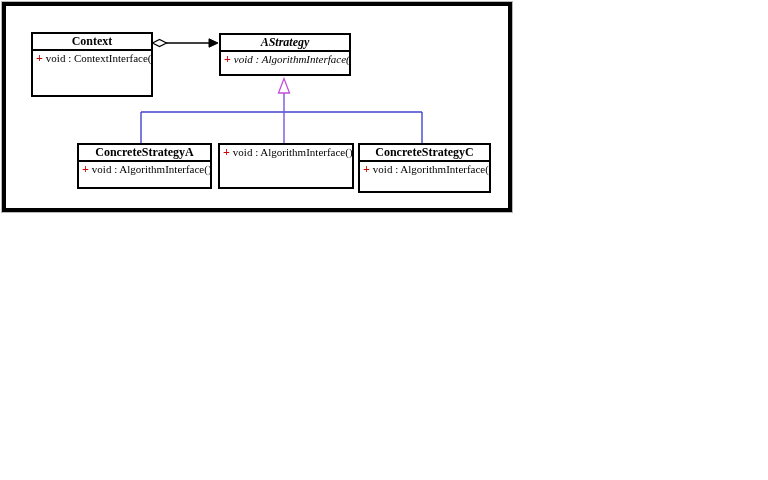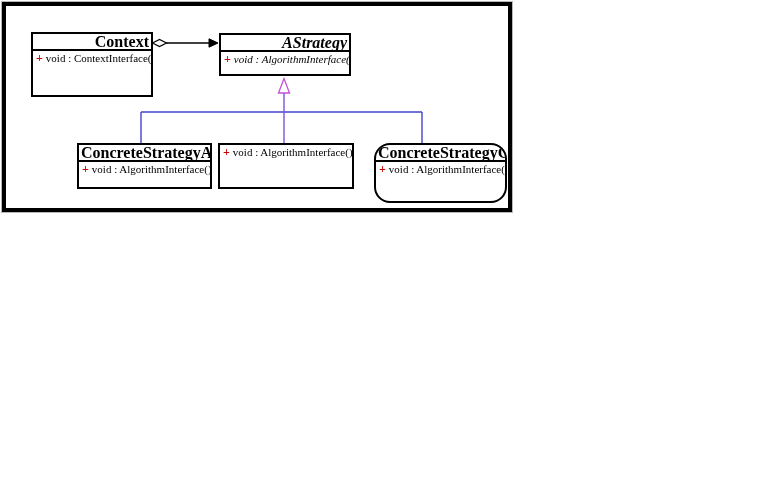--- a/index.html
+++ b/index.html
@@ -28,23 +28,23 @@
   }
   .uml-class {
     position: absolute;
     box-sizing: border-box;
     background: #ffffff;
     border: 2px solid #000000;
     overflow: hidden;
   }
   .uml-title {
     font-weight: bold;
-    font-size: 16px;
+    font-size: 12px;
     line-height: 13px;
-    text-align: right;
+    text-align: center;
     padding: 1px 2px;
     border-bottom: 2px solid #000000;
     white-space: nowrap;
   }
   .uml-title.italic { font-style: italic; }
   .uml-row {
     font-size: 11px;
     line-height: 12px;
     padding: 1px 3px 1px 3px;
     white-space: nowrap;
@@ -97,18 +97,18 @@
 
   <div class="uml-class" style="left:77px; top:143px; width:135px; height:46px;">
     <div class="uml-title">ConcreteStrategyA</div>
     <div class="uml-row"><span class="sign">+</span><span>void : AlgorithmInterface()</span></div>
   </div>
 
   <div class="uml-class" style="left:218px; top:143px; width:136px; height:46px;">
     <div class="uml-row"><span class="sign">+</span><span>void : AlgorithmInterface()</span></div>
   </div>
 
-  <div class="uml-class" style="left:374px; top:143px; width:133px; height:60px;border-radius:16px;">
+  <div class="uml-class" style="left:358px; top:143px; width:133px; height:50px;">
     <div class="uml-title">ConcreteStrategyC</div>
     <div class="uml-row"><span class="sign">+</span><span>void : AlgorithmInterface()</span></div>
   </div>
 
 </div>
 
 </body></html>

